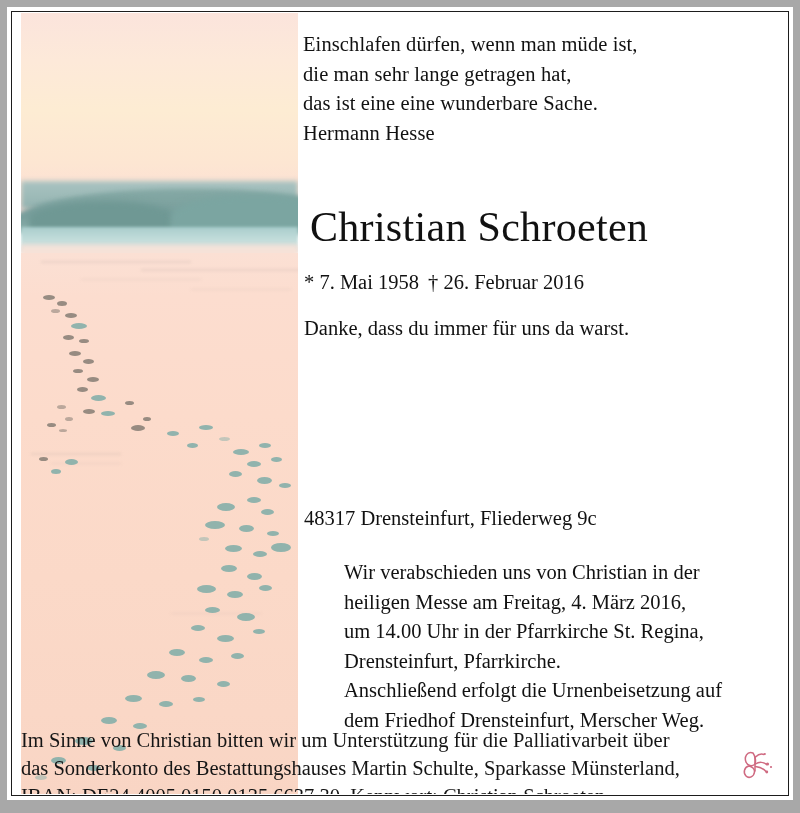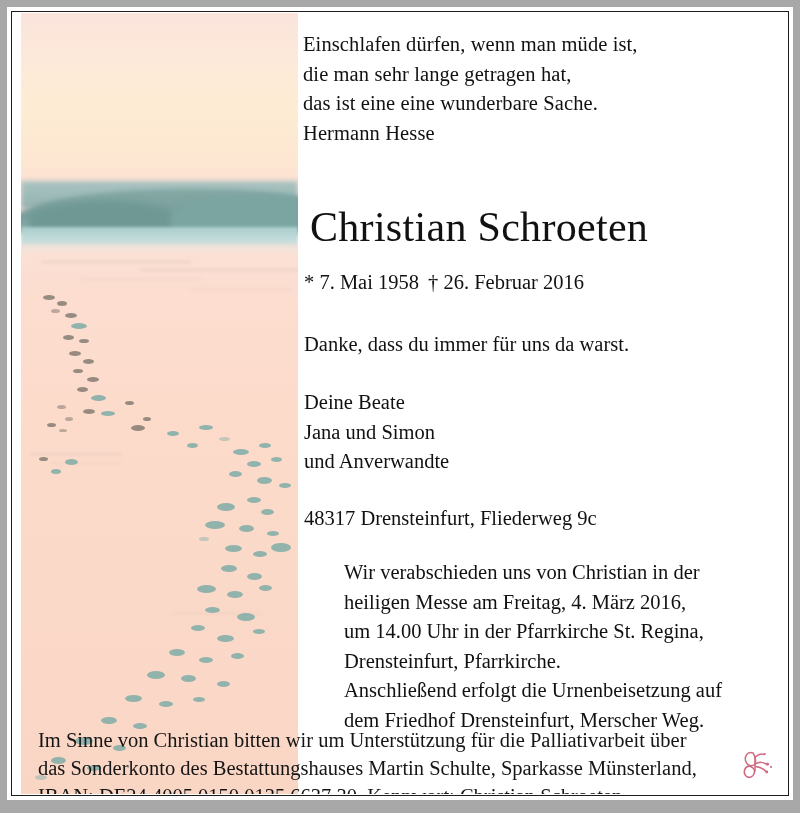--- a/index.html
+++ b/index.html
@@ -158,21 +158,21 @@
   }
   #life-dates {
     position: absolute;
     left: 1px; top: 258px;
     font-size: 20.5px;
     white-space: nowrap;
   }
   #life-dates .sep { display: inline-block; width: 9px; }
   #thanks-line {
     position: absolute;
-    left: 1px; top: 320px;
+    left: 1px; top: 304px;
     font-size: 20.5px;
     white-space: nowrap;
   }
   #family-block {
     position: absolute;
     left: 1px; top: 375px;
     font-size: 20.5px;
     line-height: 29.5px;
   }
   #family-block div { white-space: nowrap; }
@@ -193,21 +193,20 @@
   
   #footer-block {
     position: absolute;
     left: 8px;
     top: 713px;
     width: 745px;
     font-size: 20.5px;
     line-height: 28px;
     color: #151515;
     z-index: 5;
-    padding-left: 17px;
   }
   #footer-block div { white-space: nowrap; }
 
   
   #butterfly-logo {
     position: absolute;
     right: 9px;
     bottom: 11px;
     width: 42px;
     height: 36px;
@@ -326,25 +325,20 @@
         <div>das ist eine eine wunderbare Sache.</div>
         <div>Hermann Hesse</div>
       </div>
 
       <div id="deceased-name">Christian Schroeten</div>
 
       <div id="life-dates"><span>*</span>&nbsp;<span>7. Mai 1958</span><span class="sep"></span><span>†</span>&nbsp;<span>26. Februar 2016</span></div>
 
       <div id="thanks-line">Danke, dass du immer für uns da warst.</div>
 
-      <div id="family-block">
-        <div>Deine Beate</div>
-        <div>Jana und Simon</div>
-        <div>und Anverwandte</div>
-      </div>
 
       <div id="address-line">48317 Drensteinfurt, Fliederweg 9c</div>
 
       <div id="service-block">
         <div>Wir verabschieden uns von Christian in der</div>
         <div>heiligen Messe am Freitag, 4. März 2016,</div>
         <div>um 14.00 Uhr in der Pfarrkirche St. Regina,</div>
         <div>Drensteinfurt, Pfarrkirche.</div>
         <div>Anschließend erfolgt die Urnenbeisetzung auf</div>
         <div>dem Friedhof Drensteinfurt, Merscher Weg.</div>

